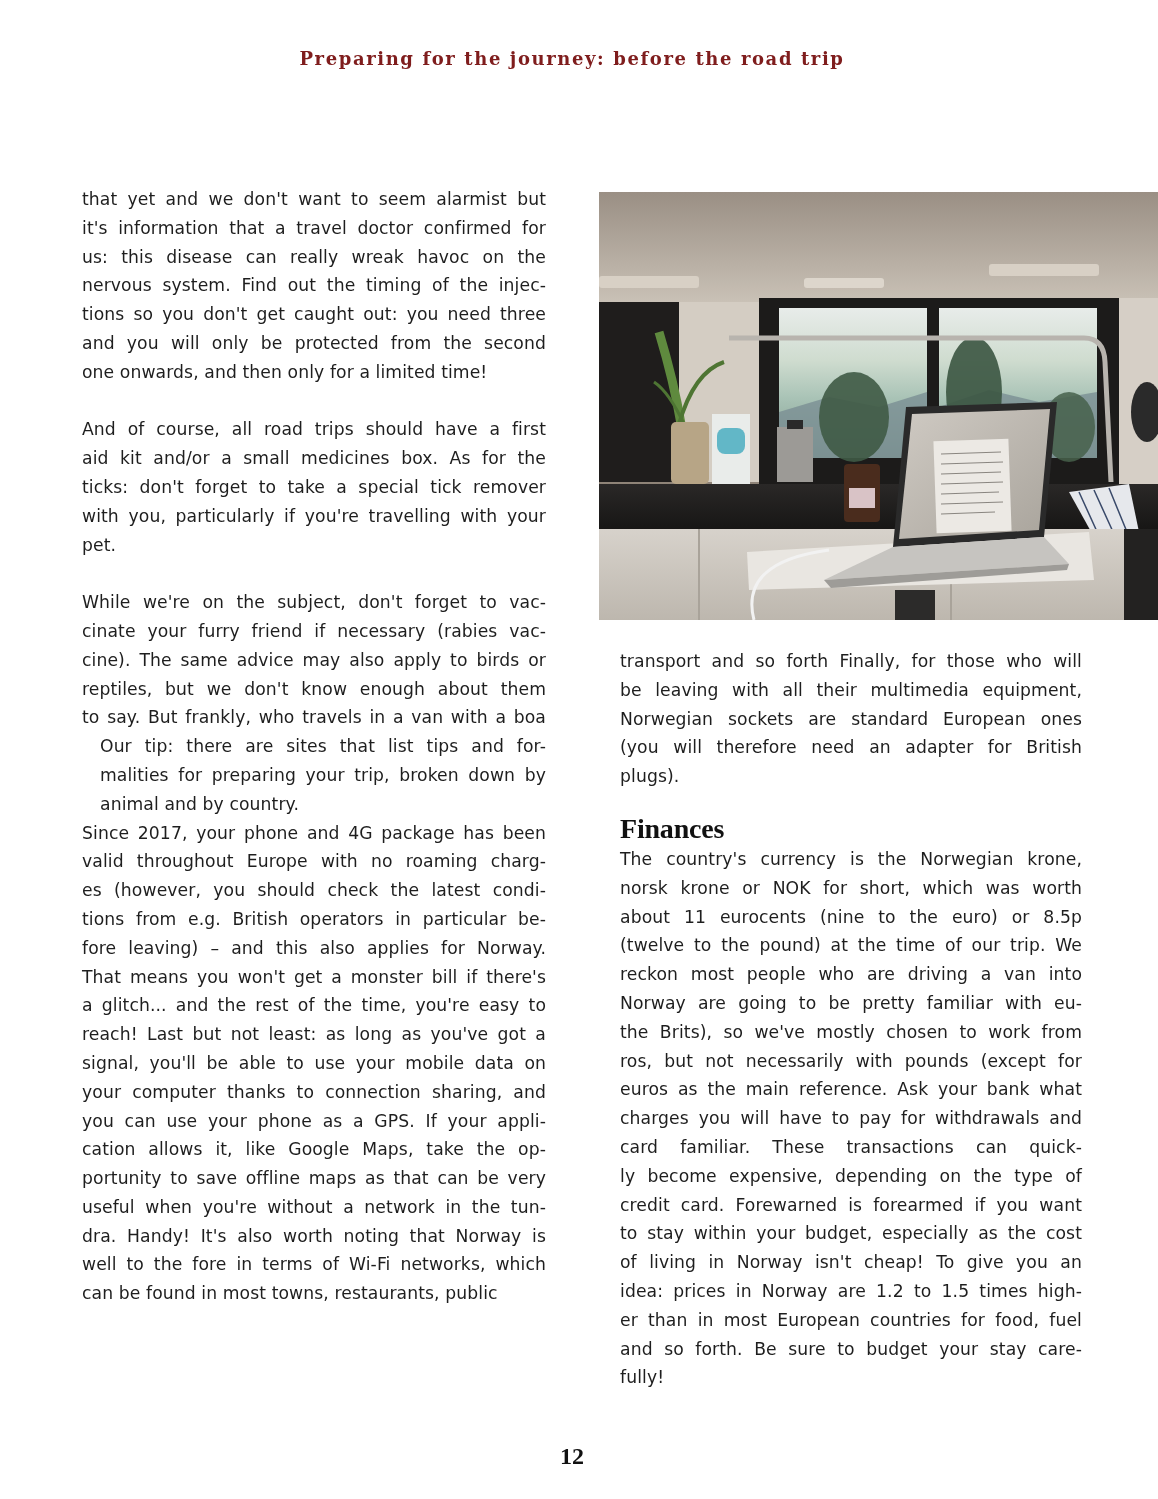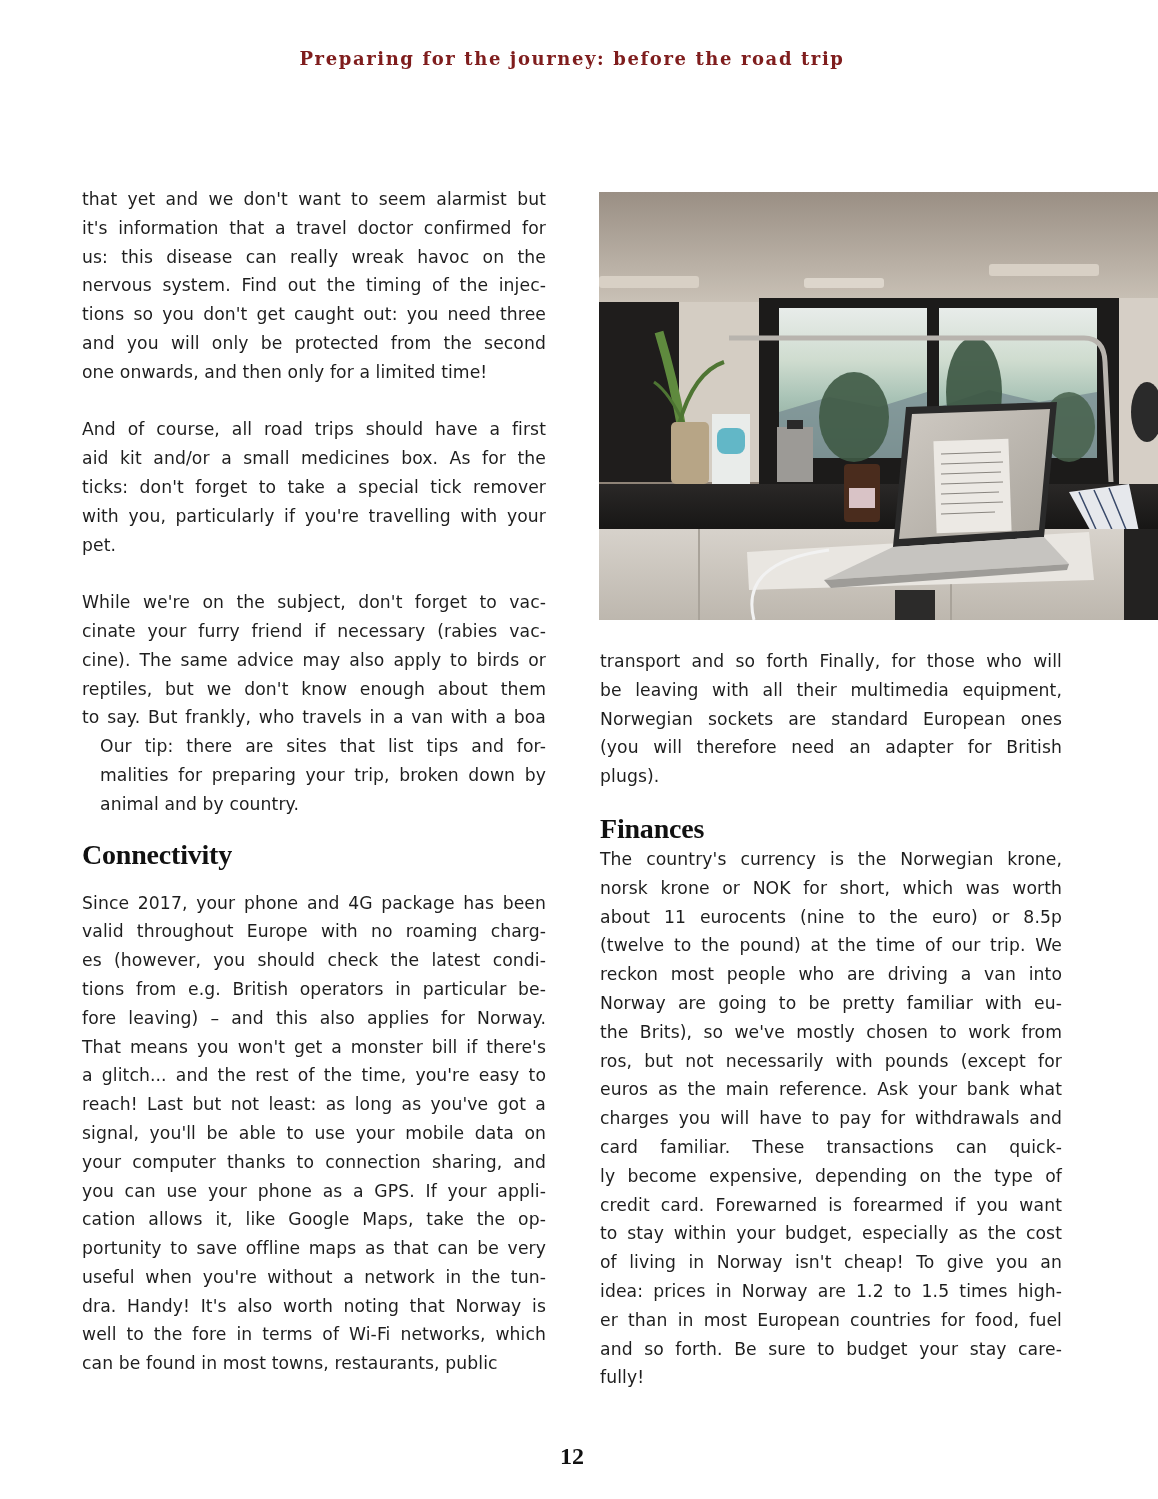--- a/index.html
+++ b/index.html
@@ -34,21 +34,21 @@
       color: #1e1e1e;
       text-align: justify;
       letter-spacing: 0.1px;
     }
     .col-left {
       left: 82px;
       top: 185px;
       width: 464px;
     }
     .col-right {
-      left: 600px;
+      left: 620px;
       top: 647px;
       width: 462px;
     }
     .col p {
       margin: 0;
     }
     .col p.gap {
       margin-top: 28.8px;
     }
     .col p.indent {
@@ -127,21 +127,20 @@
       <span class="line">cinate your furry friend if necessary (rabies vac-</span>
       <span class="line">cine). The same advice may also apply to birds or</span>
       <span class="line">reptiles, but we don't know enough about them</span>
       <span class="line">to say. But frankly, who travels in a van with a boa</span>
     </p>
   <p class="indent">
       <span class="line">Our tip: there are sites that list tips and for-</span>
       <span class="line">malities for preparing your trip, broken down by</span>
       <span class="line last">animal and by country.</span>
     </p>
-  <h2 class="h-connect">Connectivity</h2>
   <p>
       <span class="line">Since 2017, your phone and 4G package has been</span>
       <span class="line">valid throughout Europe with no roaming charg-</span>
       <span class="line">es (however, you should check the latest condi-</span>
       <span class="line">tions from e.g. British operators in particular be-</span>
       <span class="line">fore leaving) – and this also applies for Norway.</span>
       <span class="line">That means you won't get a monster bill if there's</span>
       <span class="line">a glitch... and the rest of the time, you're easy to</span>
       <span class="line">reach! Last but not least: as long as you've got a</span>
       <span class="line">signal, you'll be able to use your mobile data on</span>

